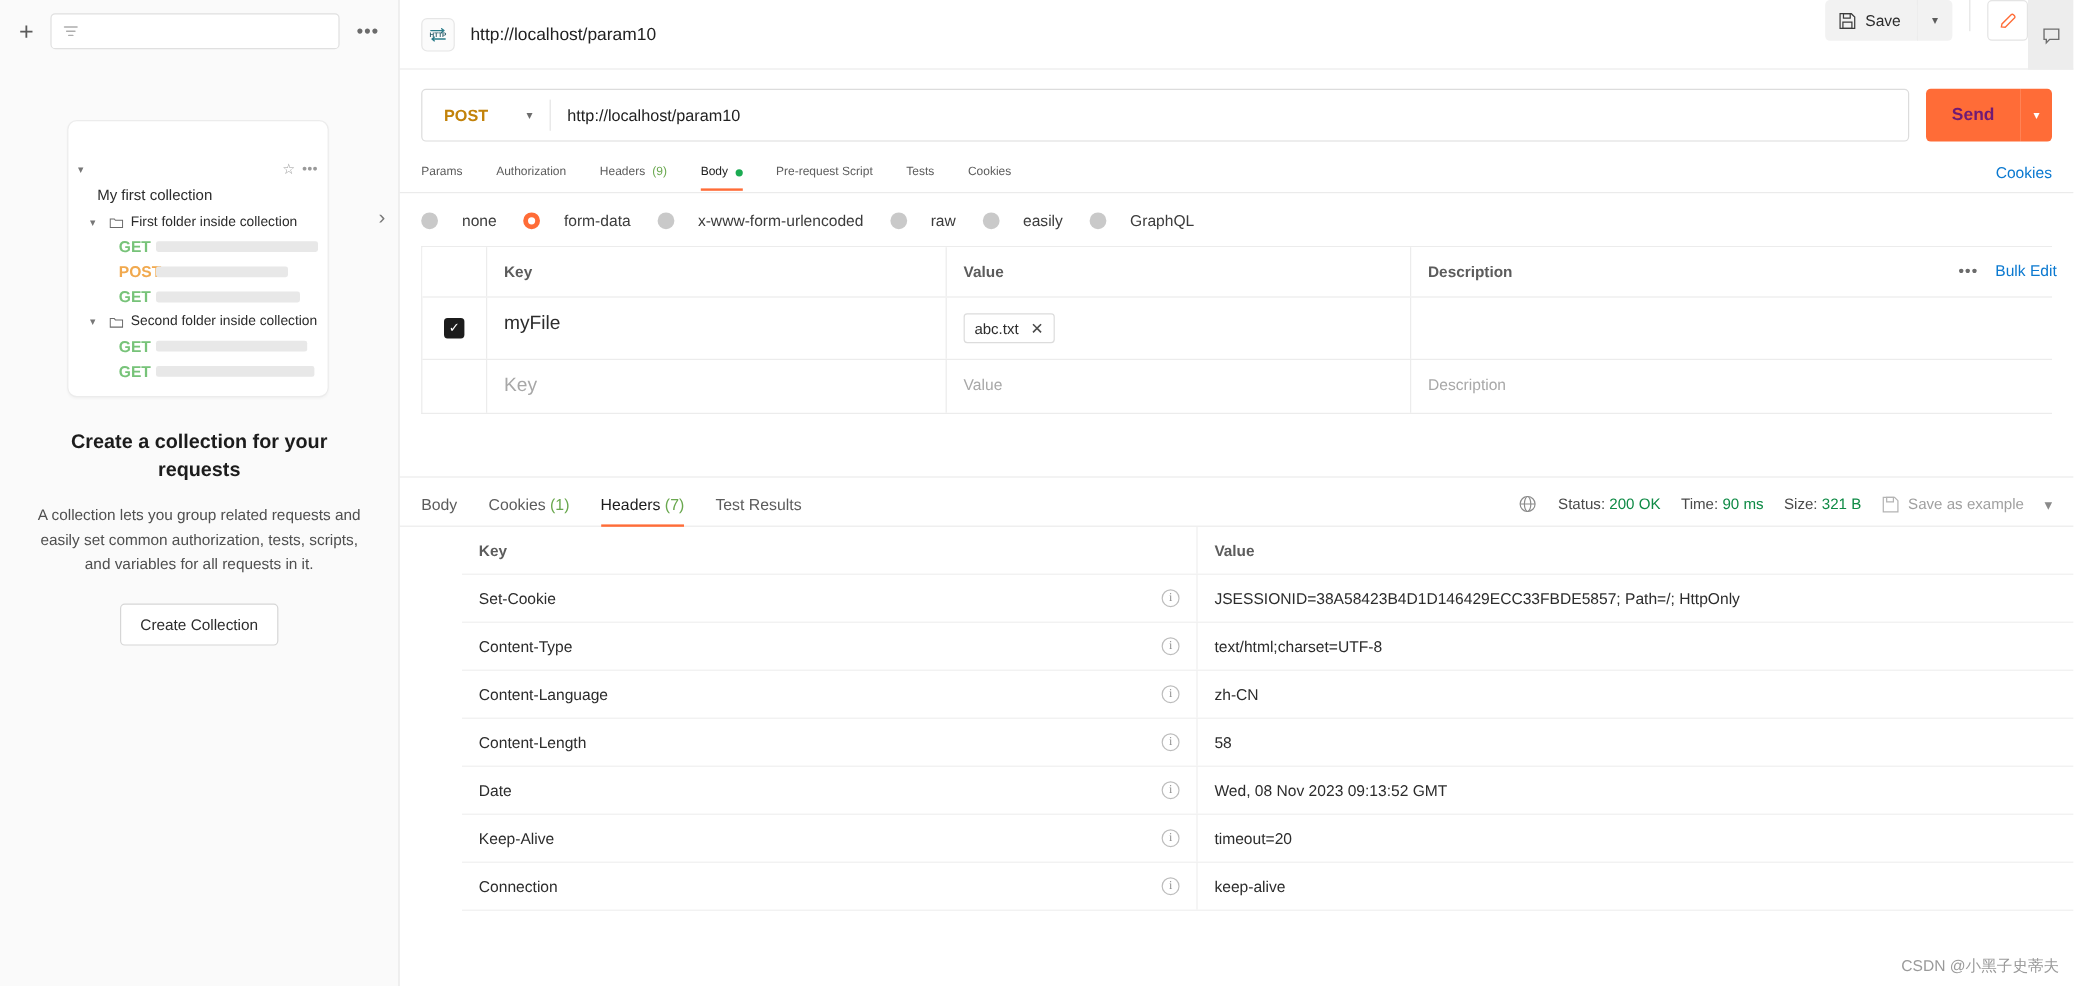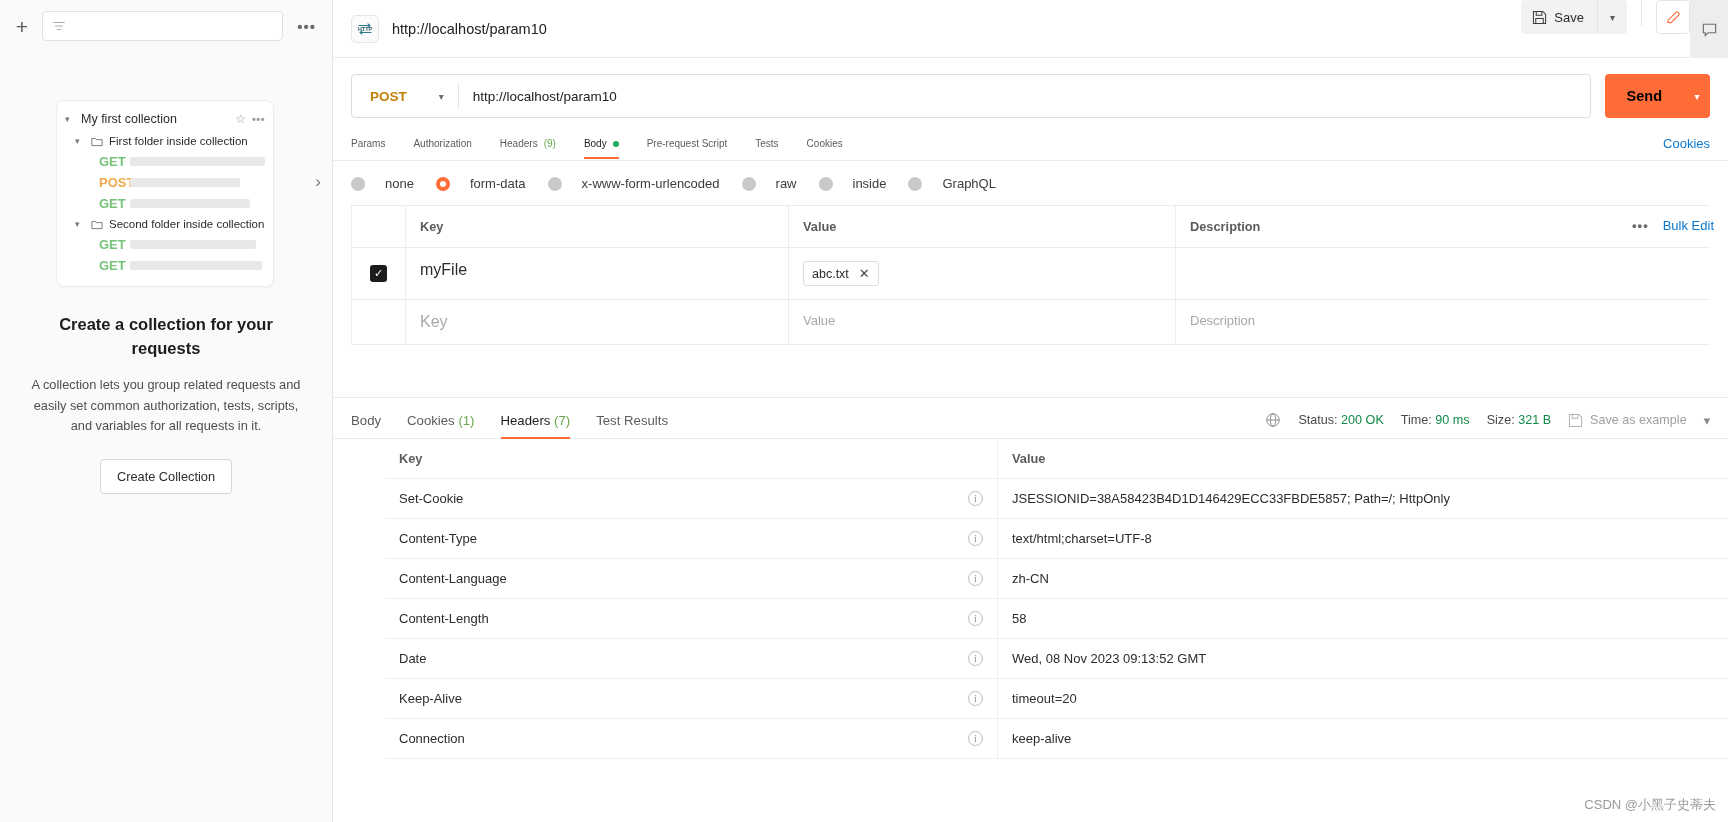--- a/index.html
+++ b/index.html
@@ -47,21 +47,21 @@
     background: #fff;
     padding: 6px 0 10px 0;
     box-shadow: 0 1px 2px rgba(0,0,0,.03);
     width: 218px;
   }
   .coll-head {
     display: flex; align-items: center; gap: 6px;
     padding: 5px 8px 5px 8px; font-size: 12.5px; color: #2b2b2b;
   }
   .chev { width: 10px; display:inline-block; color:#777; font-size: 9px; flex:0 0 10px;}
-  .coll-title { flex: 1; font-size: 12.5px; }
+  .coll-title { flex: 1; font-size: 12.5px; margin-top: 44px; }
   .star { color: #9a9a9a; font-size: 12px; }
   .coll-dots { color: #9a9a9a; font-size: 11px; letter-spacing: .5px; font-weight:700;}
   .folder-row {
     display: flex; align-items: center; gap: 6px;
     padding: 4px 8px 4px 18px; font-size: 11.5px; color: #2b2b2b;
   }
   .folder-ico { width: 12px; height: 11px; flex: 0 0 12px; }
   .req-row {
     display: flex; align-items: center; gap: 7px;
     padding: 3px 8px 3px 42px;
@@ -148,21 +148,21 @@
   }
   .method .mcaret { color:#6d6d6d; font-weight:400; font-size: 10px; }
   .url-divider { width:1px; height:26px; background:#e4e4e4; }
   .url-input {
     flex: 1; border: none; outline: none; padding: 0 14px;
     font-size: 13.5px; color: #212121; font-family: inherit;
     background: transparent; min-width: 0;
   }
   .send-grp { display:flex; margin-left: 14px; }
   .btn-send {
-    background: #ff6c37; color: #000000; border: none;
+    background: #ff6c37; color: #701a75; border: none;
     border-radius: 4px 0 0 4px; padding: 12px 22px; height: 44px;
     font-size: 14.5px; font-weight: 700; cursor: pointer;
     font-family: inherit;
   }
   .btn-send-caret {
     background:#ff6c37; color:#fff; border:none; border-left:1px solid #f2seb;
     border-radius: 0 4px 4px 0; width: 26px; height: 44px;
     font-size: 10px; cursor:pointer;
     display:flex;align-items:center;justify-content:center;
   }
@@ -439,21 +439,21 @@
         <div class="bt">
           <span class="radio"></span>
           <span>x-www-form-urlencoded</span>
         </div>
         <div class="bt">
           <span class="radio"></span>
           <span>raw</span>
         </div>
         <div class="bt">
           <span class="radio"></span>
-          <span>inside</span>
+          <span>easily</span>
         </div>
         <div class="bt">
           <span class="radio"></span>
           <span>GraphQL</span>
         </div>
       </div>
 
       <div class="kv-wrap">
         <div class="kv-table">
           <div class="kv-row head">

